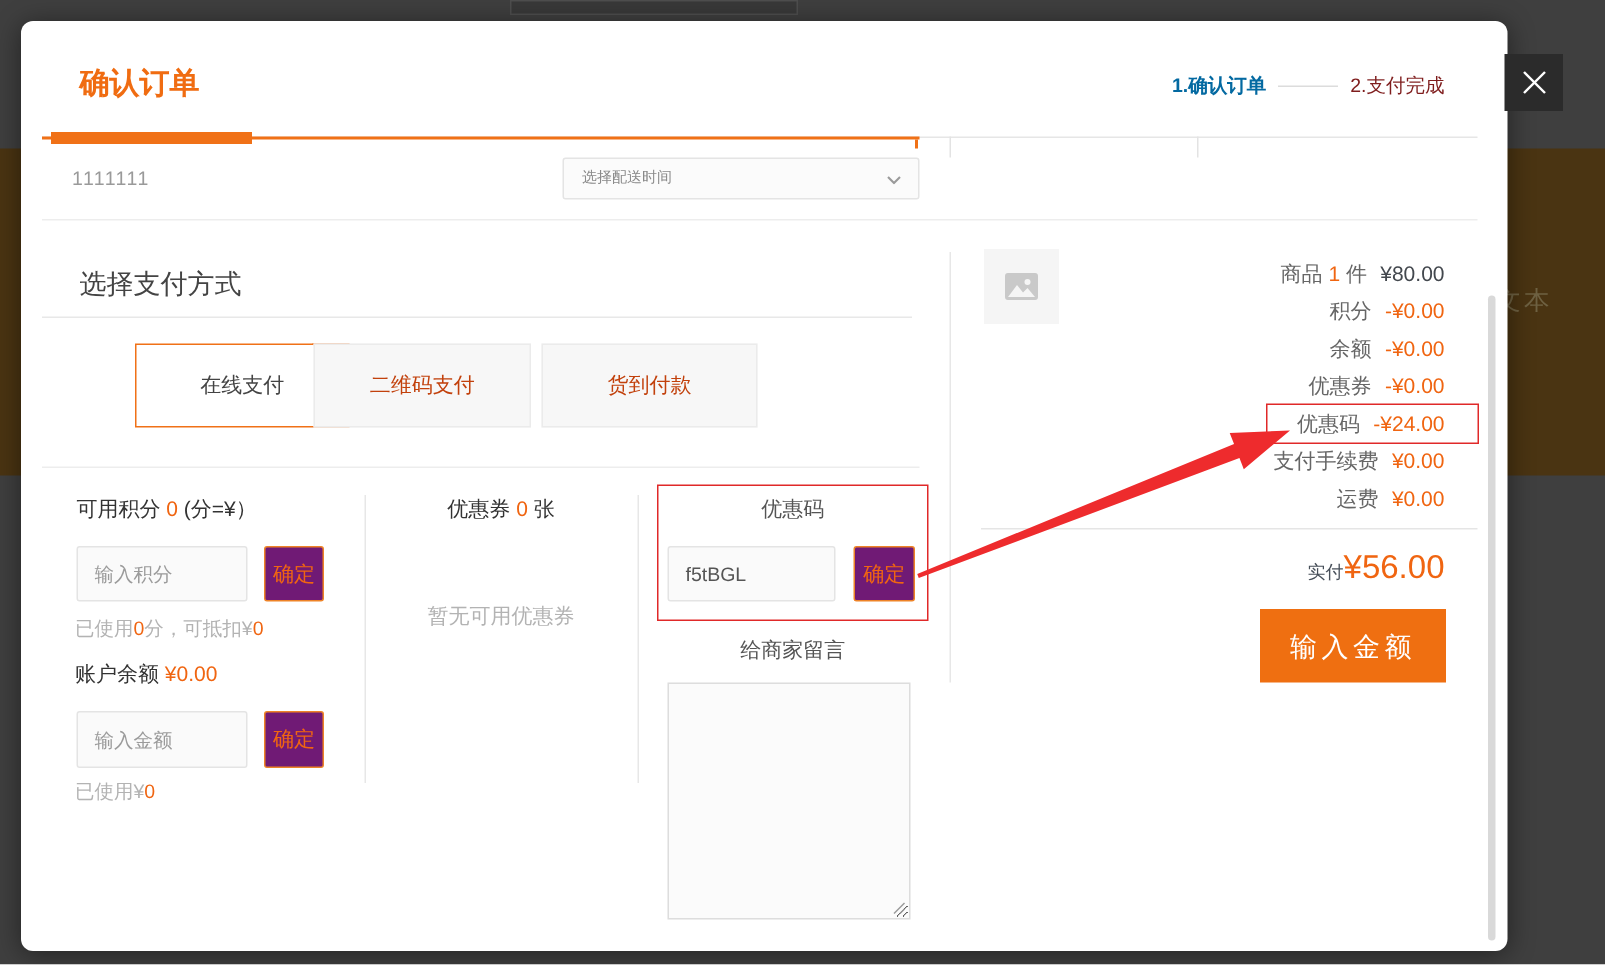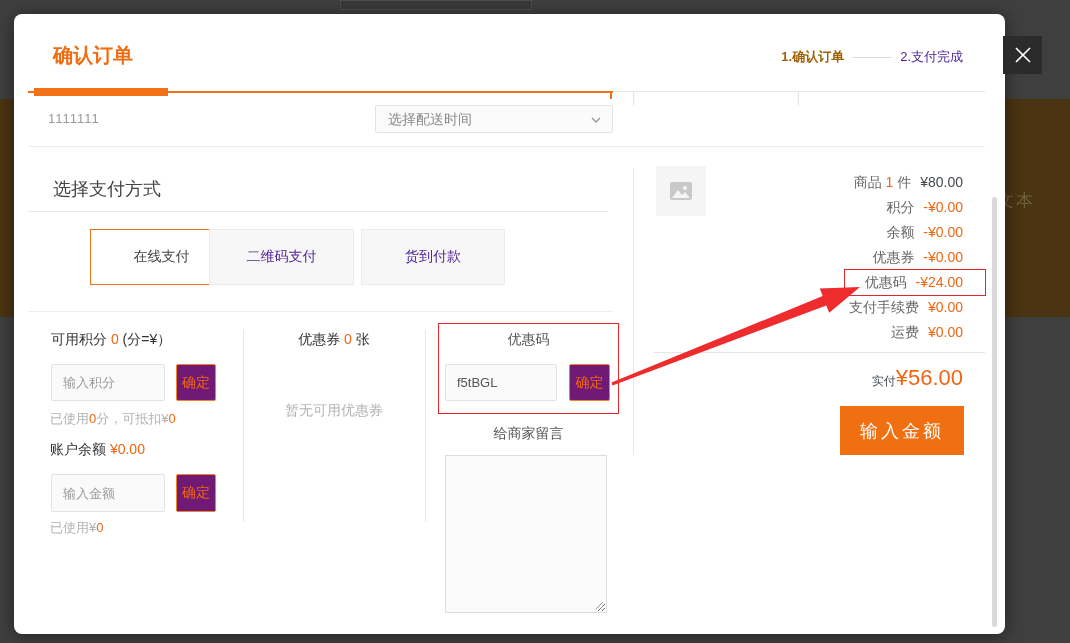--- a/index.html
+++ b/index.html
@@ -12,39 +12,39 @@
   .bg-brown { left:0; top:99px; width:1070px; height:218px; background:#4a3412; }
   .bg-text { left:997px; top:189px; color:#6e6142; font-size:17px; letter-spacing:2px; }
 
   
   .modal { left:14px; top:14px; width:991px; height:620px; background:#fff; border-radius:8px;
            box-shadow:0 2px 18px rgba(0,0,0,.45);padding-left:16px; }
   .modal .abs { position:absolute; }
 
   .title { left:39px; top:28px; font-size:20px; font-weight:bold; color:#f06c11; }
   .steps { top:34px; right:42px; display:flex; align-items:center; font-size:13px; gap:8px; }
-  .step-current { color:#a16207; font-weight:bold; }
+  .step-current { color:#0369a1; font-weight:bold; }
   .step-line { width:40px; height:1px; background:#dcdcdc; }
-  .step-next { color:#4c1d95; }
+  .step-next { color:#7f1d1d; }
 
   .hline { background:#e6e6e6; height:1px; }
   .vline { background:#e3e3e3; width:1px; }
 
   .orange-thin { left:14px; top:77px; width:585px; height:2px; background:#f07117; }
   .orange-thick { left:20px; top:74px; width:134px; height:8px; background:#f07117; }
   .orange-tick { left:596px; top:79px; width:2px; height:6px; background:#f07117; }
 
   .order-no { left:34px; top:97px; font-size:13px; color:#9a9a9a; letter-spacing:1px; }
   .dropdown { left:361px; top:91px; width:238px; height:28px; background:#fbfbfb; border:1px solid #e4e4e4;
-              border-radius:2px; font-size:14px; color:#8a8a8a; line-height:26px; padding:0 12px; cursor:pointer; }
+              border-radius:2px; font-size:10px; color:#8a8a8a; line-height:26px; padding:0 12px; cursor:pointer; }
   .dropdown svg { position:absolute; right:11px; top:11px; }
 
   .section-h { font-size:18px; color:#444; }
 
-  .tab { top:215px; height:56px; background:#f7f7f7; border:1px solid #ebebeb; color:#4c1d95;
+  .tab { top:215px; height:56px; background:#f7f7f7; border:1px solid #ebebeb; color:#c2410c;
          font-size:14px; display:flex; align-items:center; justify-content:center; cursor:pointer; }
   .tab.sel { background:#fff; border:1px solid #f07117; color:#444; }
   .corner { position:absolute; top:-1px; right:-1px; width:0; height:0;
             border-top:25px solid #f07117; border-left:25px solid transparent; }
   .corner svg { position:absolute; top:-23px; right:1px; }
 
   .col-label { font-size:14px; color:#333; }
   .muted { color:#b3b3b3; }
   .orange { color:#f06511; }
   .inp { background:#fafafa; border:1px solid #e4e4e4; border-radius:2px; font-size:13px;

